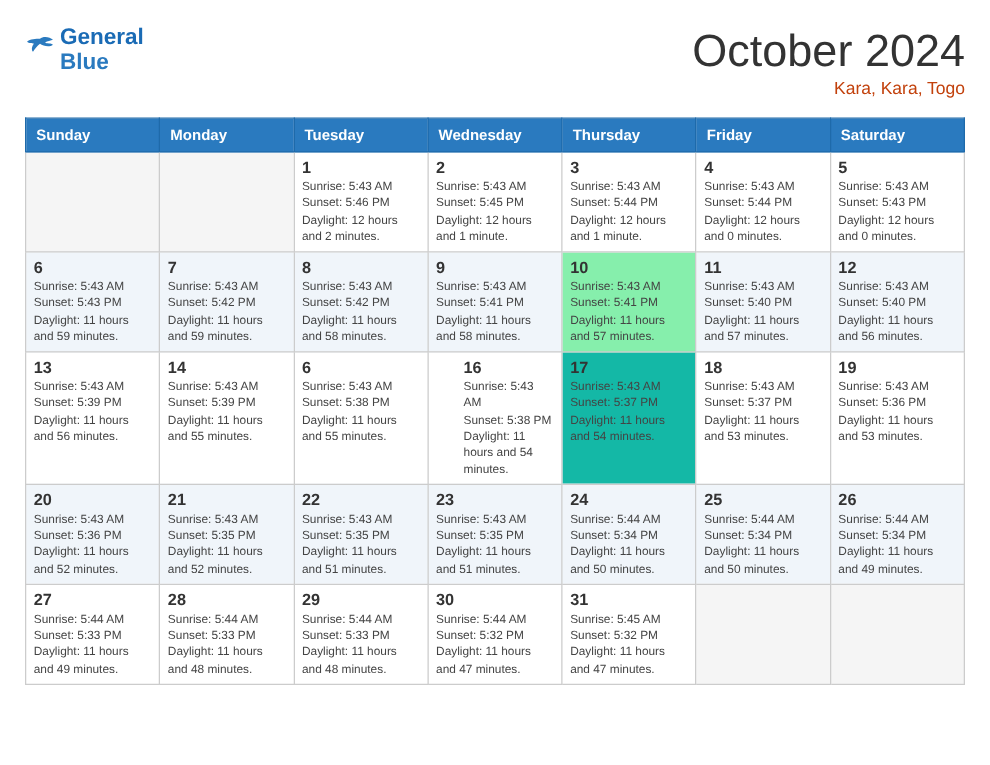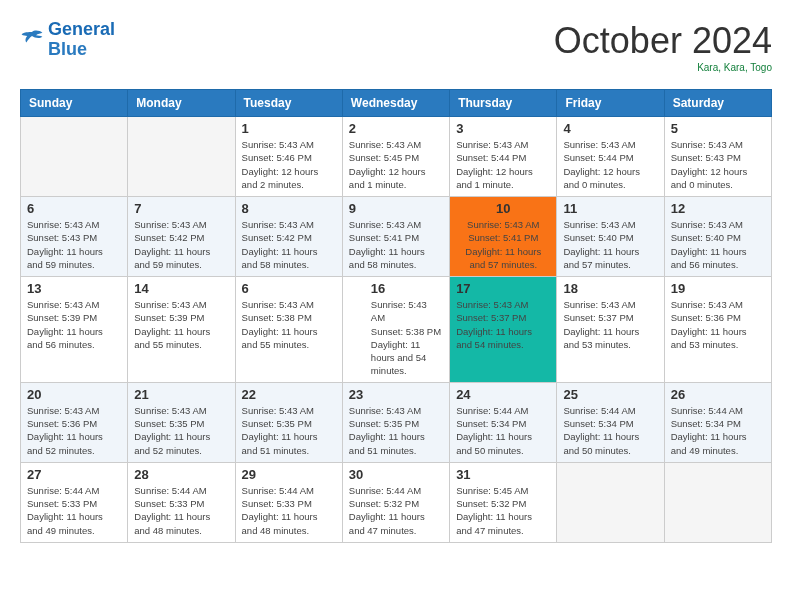--- a/index.html
+++ b/index.html
@@ -36,22 +36,22 @@
     }
     .title-area {
       text-align: right;
     }
     .month-title {
       font-size: 36px;
       font-weight: 300;
       color: #333;
     }
     .location {
-      font-size: 10px;
-      color: #15803d;
+      font-size: 14px;
+      color: #c2410c;
     }
     .calendar {
       width: 100%;
       border-collapse: collapse;
       border: 1px solid #ccc;
     }
     .calendar th {
       background: #2a7abf;
       color: #fff;
       font-size: 12px;
@@ -160,21 +160,21 @@
           <div class="day-info">Sunrise: 5:43 AM<br>Sunset: 5:42 PM<br>Daylight: 11 hours and 59 minutes.</div>
         </td>
         <td style="background: rgb(240, 245, 250);">
           <div class="day-number">8</div>
           <div class="day-info">Sunrise: 5:43 AM<br>Sunset: 5:42 PM<br>Daylight: 11 hours and 58 minutes.</div>
         </td>
         <td style="background: rgb(240, 245, 250);">
           <div class="day-number">9</div>
           <div class="day-info">Sunrise: 5:43 AM<br>Sunset: 5:41 PM<br>Daylight: 11 hours and 58 minutes.</div>
         </td>
-        <td style="background: #f97316; text-align: center;">
+        <td style="background: #86efac;">
           <div class="day-number">10</div>
           <div class="day-info">Sunrise: 5:43 AM<br>Sunset: 5:41 PM<br>Daylight: 11 hours and 57 minutes.</div>
         </td>
         <td style="background: rgb(240, 245, 250);">
           <div class="day-number">11</div>
           <div class="day-info">Sunrise: 5:43 AM<br>Sunset: 5:40 PM<br>Daylight: 11 hours and 57 minutes.</div>
         </td>
         <td style="background: rgb(240, 245, 250);">
           <div class="day-number">12</div>
           <div class="day-info">Sunrise: 5:43 AM<br>Sunset: 5:40 PM<br>Daylight: 11 hours and 56 minutes.</div>

